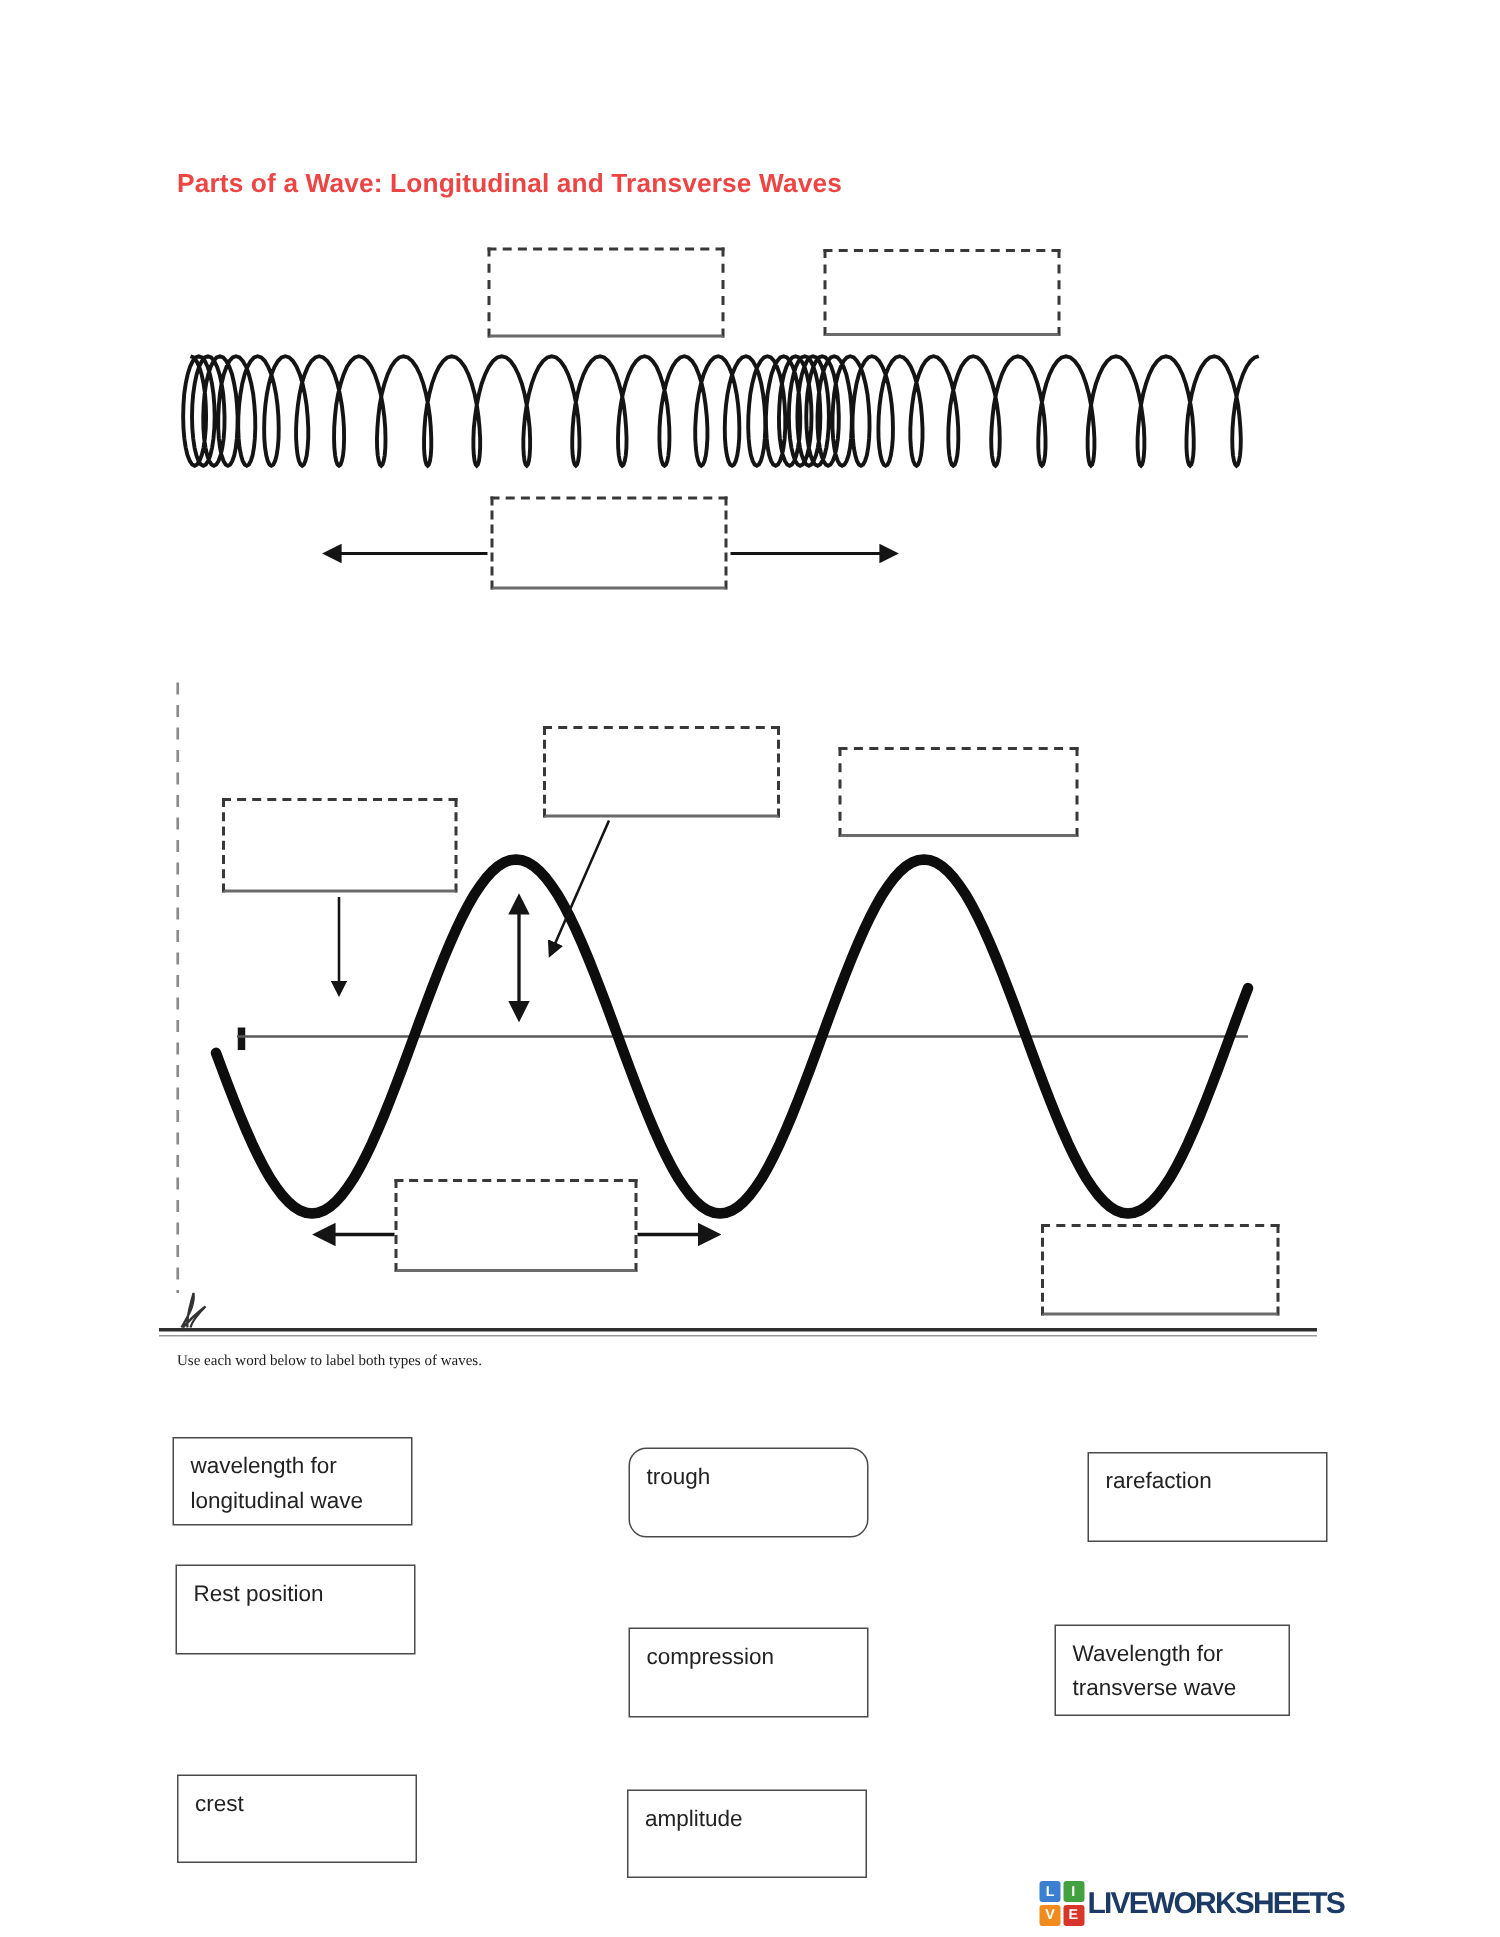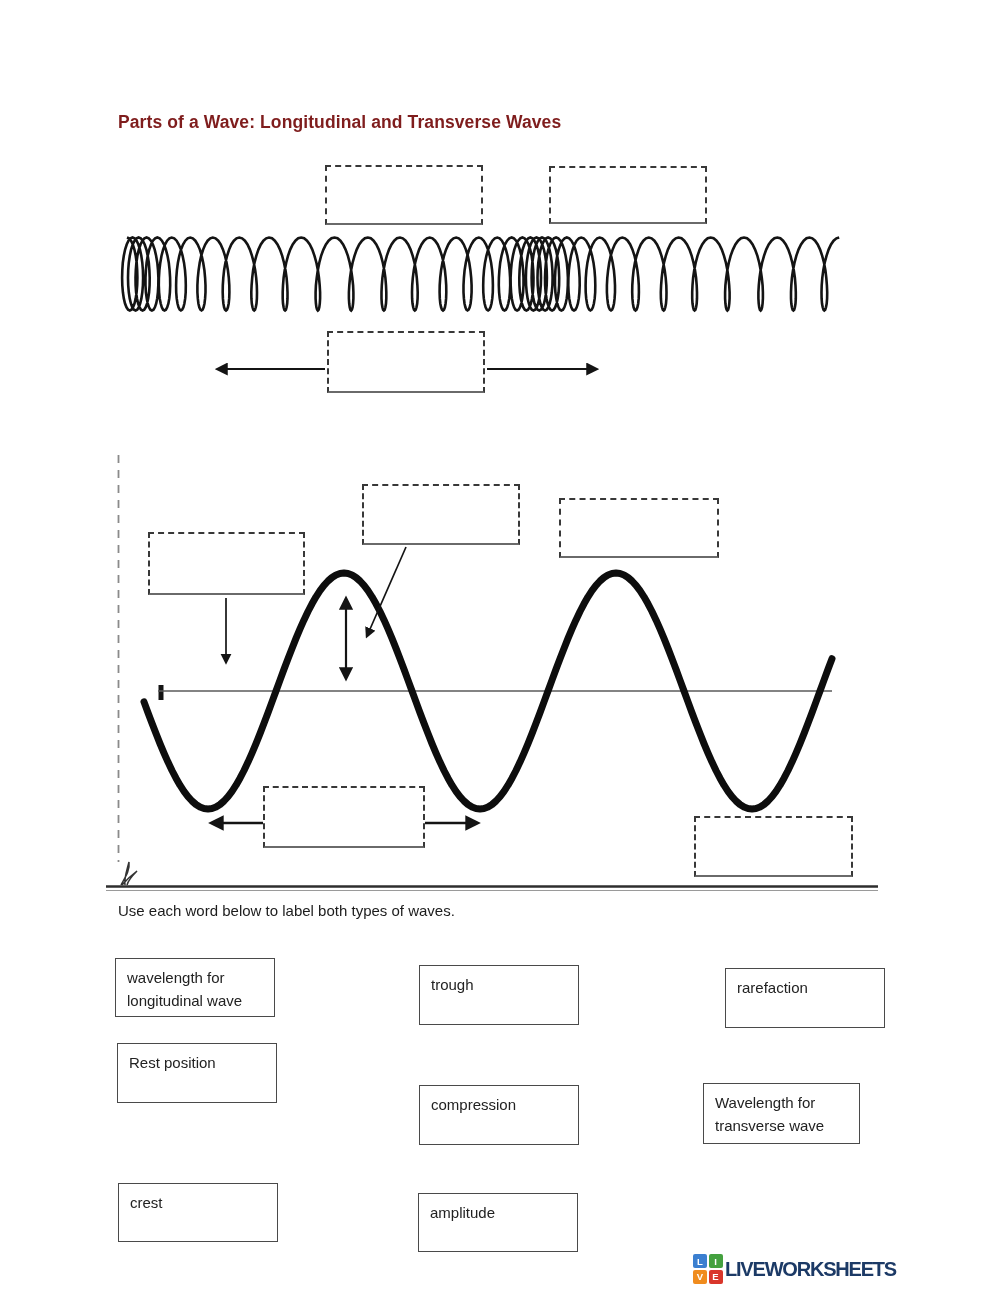--- a/index.html
+++ b/index.html
@@ -3,45 +3,45 @@
 <meta charset="utf-8">
 <style>
   html,body{margin:0;padding:0;background:#ffffff;}
   .sheet{
     position:relative;width:1000px;height:1291px;background:#ffffff;
     font-family:"Liberation Sans",sans-serif;overflow:hidden;
   }
   .gfx{position:absolute;left:0;top:0;width:1000px;height:1291px;}
   .page-title{
     position:absolute;left:118px;top:112px;
-    font-size:17.5px;font-weight:700;color:#7f1d1d;letter-spacing:0.1px;
+    font-size:17.5px;font-weight:700;color:#ef4444;letter-spacing:0.1px;
   }
   .instruction{
     position:absolute;left:118px;top:902px;
-    font-size:15px;color:#1c1c1c;
+    font-size:10px;color:#1c1c1c;font-family:Liberation Serif, serif;
   }
   .dashed-box{
     position:absolute;box-sizing:border-box;background:transparent;
     border:2.2px dashed #383838;border-bottom:2.2px solid #6a6a6a;
   }
   .bx-a{left:325px;top:165px;width:158px;height:60px;}
   .bx-b{left:549px;top:166px;width:158px;height:58px;}
   .bx-c{left:327px;top:331px;width:158px;height:62px;}
   .bx-d{left:148px;top:532px;width:157px;height:63px;}
   .bx-e{left:362px;top:484px;width:158px;height:61px;}
   .bx-f{left:559px;top:498px;width:160px;height:60px;}
   .bx-g{left:263px;top:786px;width:162px;height:62px;}
   .bx-h{left:694px;top:816px;width:159px;height:61px;}
   .word-box{
     position:absolute;box-sizing:border-box;background:#ffffff;
     border:1.6px solid #4a4a4a;color:#222222;
     font-size:15px;line-height:1.55;padding:7px 11px;
   }
   .wb-1{left:115px;top:958px;width:160px;height:59px;}
-  .wb-2{left:419px;top:965px;width:160px;height:60px;}
+  .wb-2{left:419px;top:965px;width:160px;height:60px;border-radius:12px;}
   .wb-3{left:705px;top:968px;width:160px;height:60px;margin-left:20px;}
   .wb-4{left:117px;top:1043px;width:160px;height:60px;}
   .wb-5{left:419px;top:1085px;width:160px;height:60px;}
   .wb-6{left:703px;top:1083px;width:157px;height:61px;}
   .wb-7{left:118px;top:1183px;width:160px;height:59px;}
   .wb-8{left:418px;top:1193px;width:160px;height:59px;}
   .logo{
     position:absolute;left:693px;top:1252px;height:34px;
     display:flex;align-items:center;gap:2px;
   }

